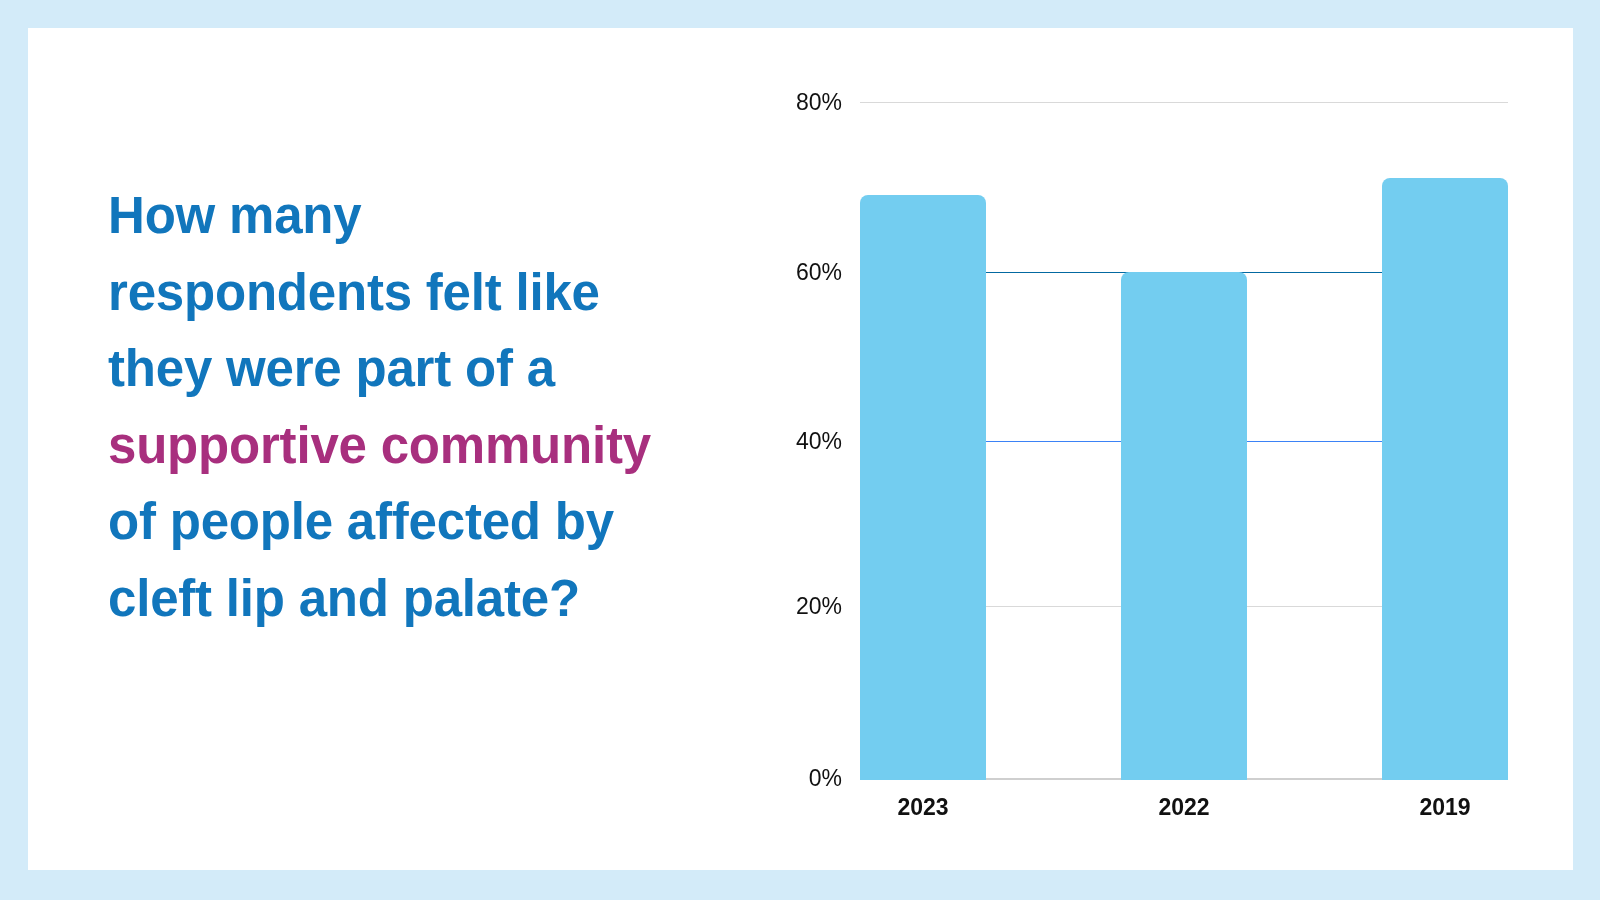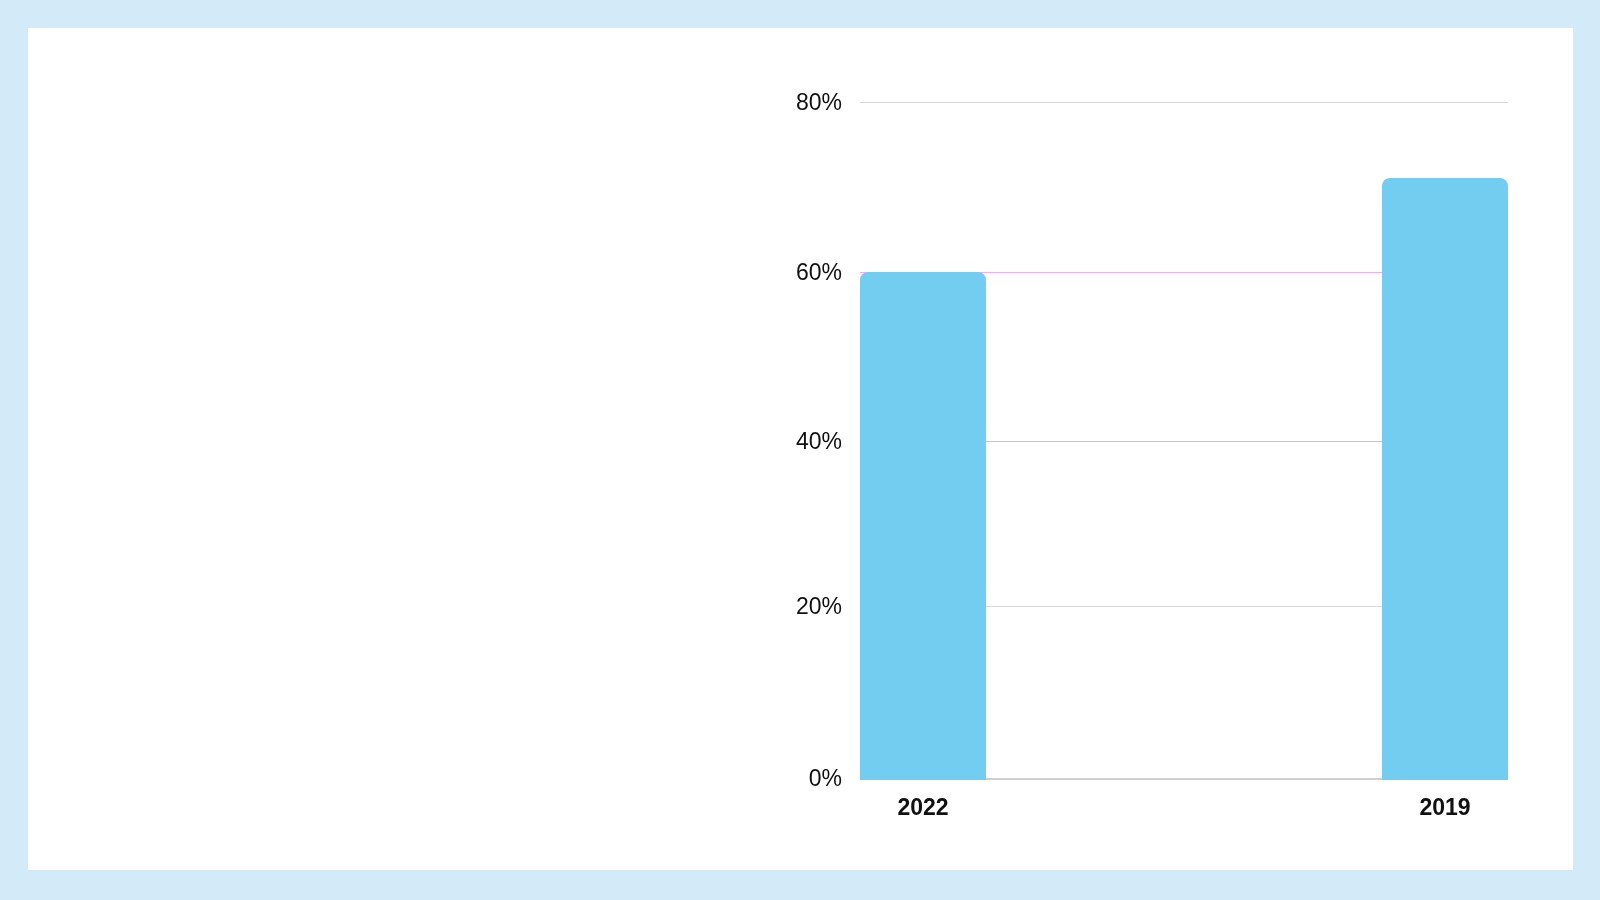--- a/index.html
+++ b/index.html
@@ -120,41 +120,48 @@
     font-weight: bold;
     color: #111111;
   }
 </style>
 </head>
 <body>
 
 <div class="slide-frame">
   <div class="card">
 
+    <div class="headline" style="color: rgb(17, 118, 188);">
+      <span>How many respondents felt like they were part of a </span><span class="accent" style="color: rgb(168, 47, 126);">supportive community</span><span> of people affected by cleft lip and palate?</span>
+    </div>
 
     <div class="chart-area">
       <div class="plot">
 
         <div class="gridline" style="top: 0px; background: rgb(217, 217, 217);">
           <span class="ytick">80%</span>
         </div>
-        <div class="gridline" style="top: 169.5px; background: #f0abfc;">
+        <div class="gridline" style="top: 169.5px; background: #0369a1;">
           <span class="ytick">60%</span>
         </div>
-        <div class="gridline" style="top: 339px; background: #f9a8d4;">
+        <div class="gridline" style="top: 339px; background: #3b82f6;">
           <span class="ytick">40%</span>
         </div>
         <div class="gridline" style="top: 504px; background: rgb(217, 217, 217);">
           <span class="ytick">20%</span>
         </div>
         <div class="axis-base">
           <span class="ytick" style="top:0;">0%</span>
         </div>
 
         <div class="bars">
+          <div class="bar-slot">
+            <div class="bar" style="height: 86.25%; background: rgb(115, 205, 240);"></div>
+            <span class="xtick">2023</span>
+          </div>
           <div class="bar-slot">
             <div class="bar" style="height: 75%; background: rgb(115, 205, 240);"></div>
             <span class="xtick">2022</span>
           </div>
           <div class="bar-slot">
             <div class="bar" style="height: 88.75%; background: rgb(115, 205, 240);"></div>
             <span class="xtick">2019</span>
           </div>
         </div>
 

